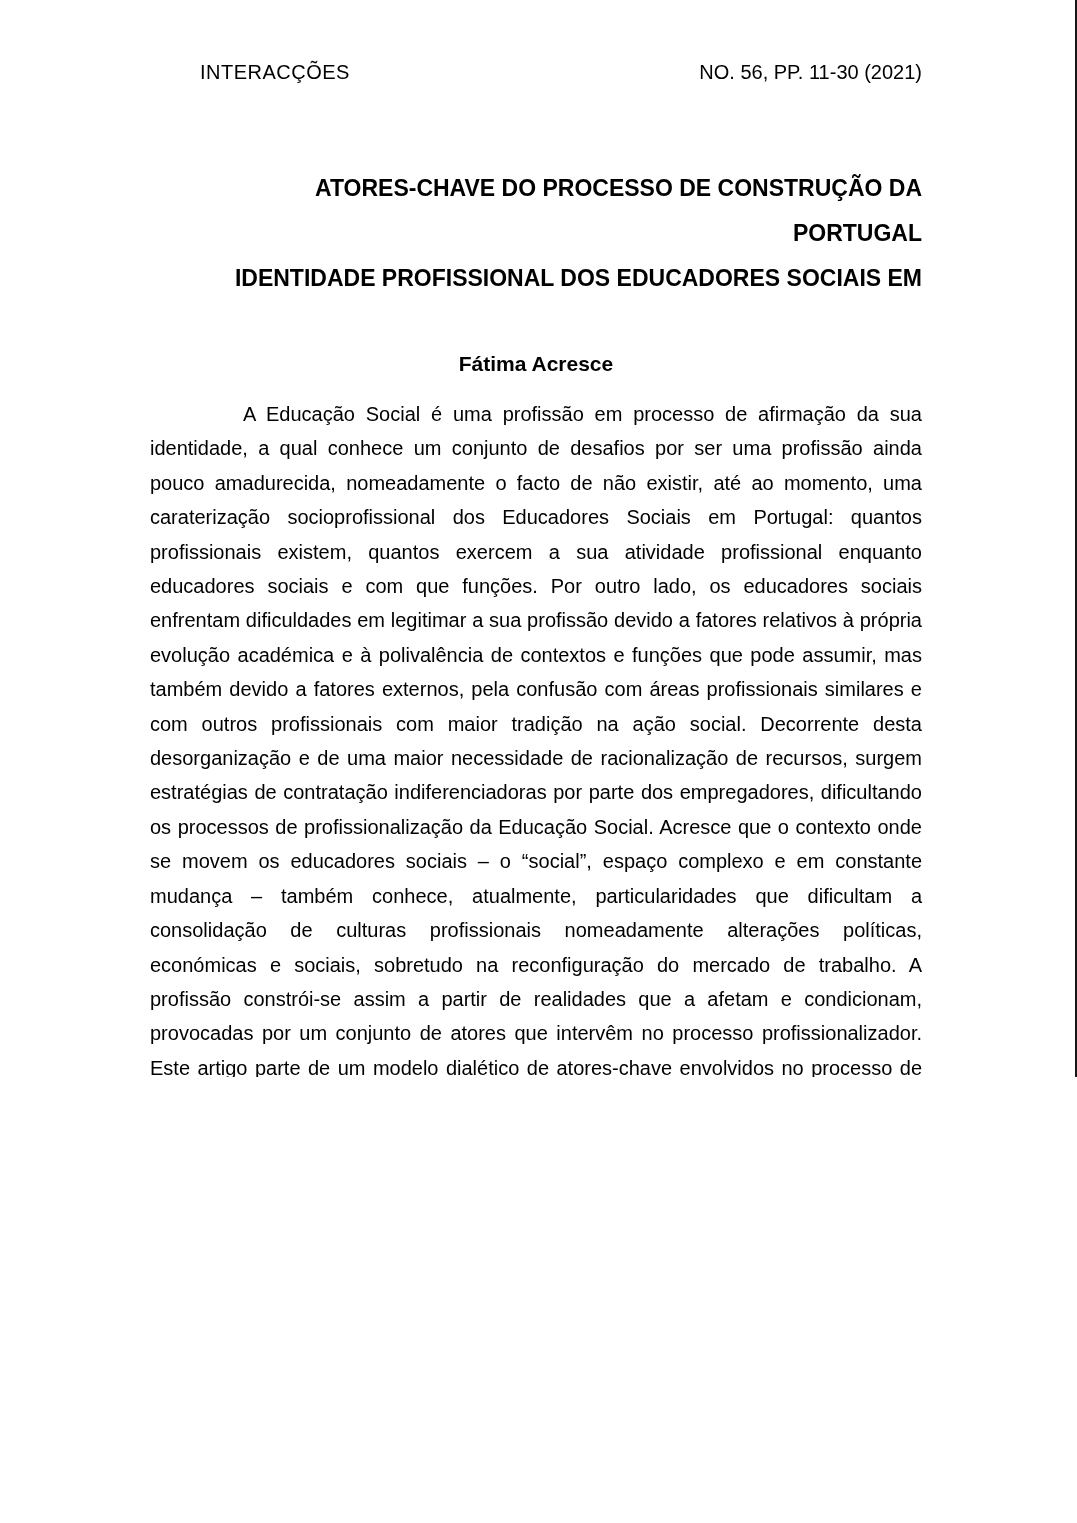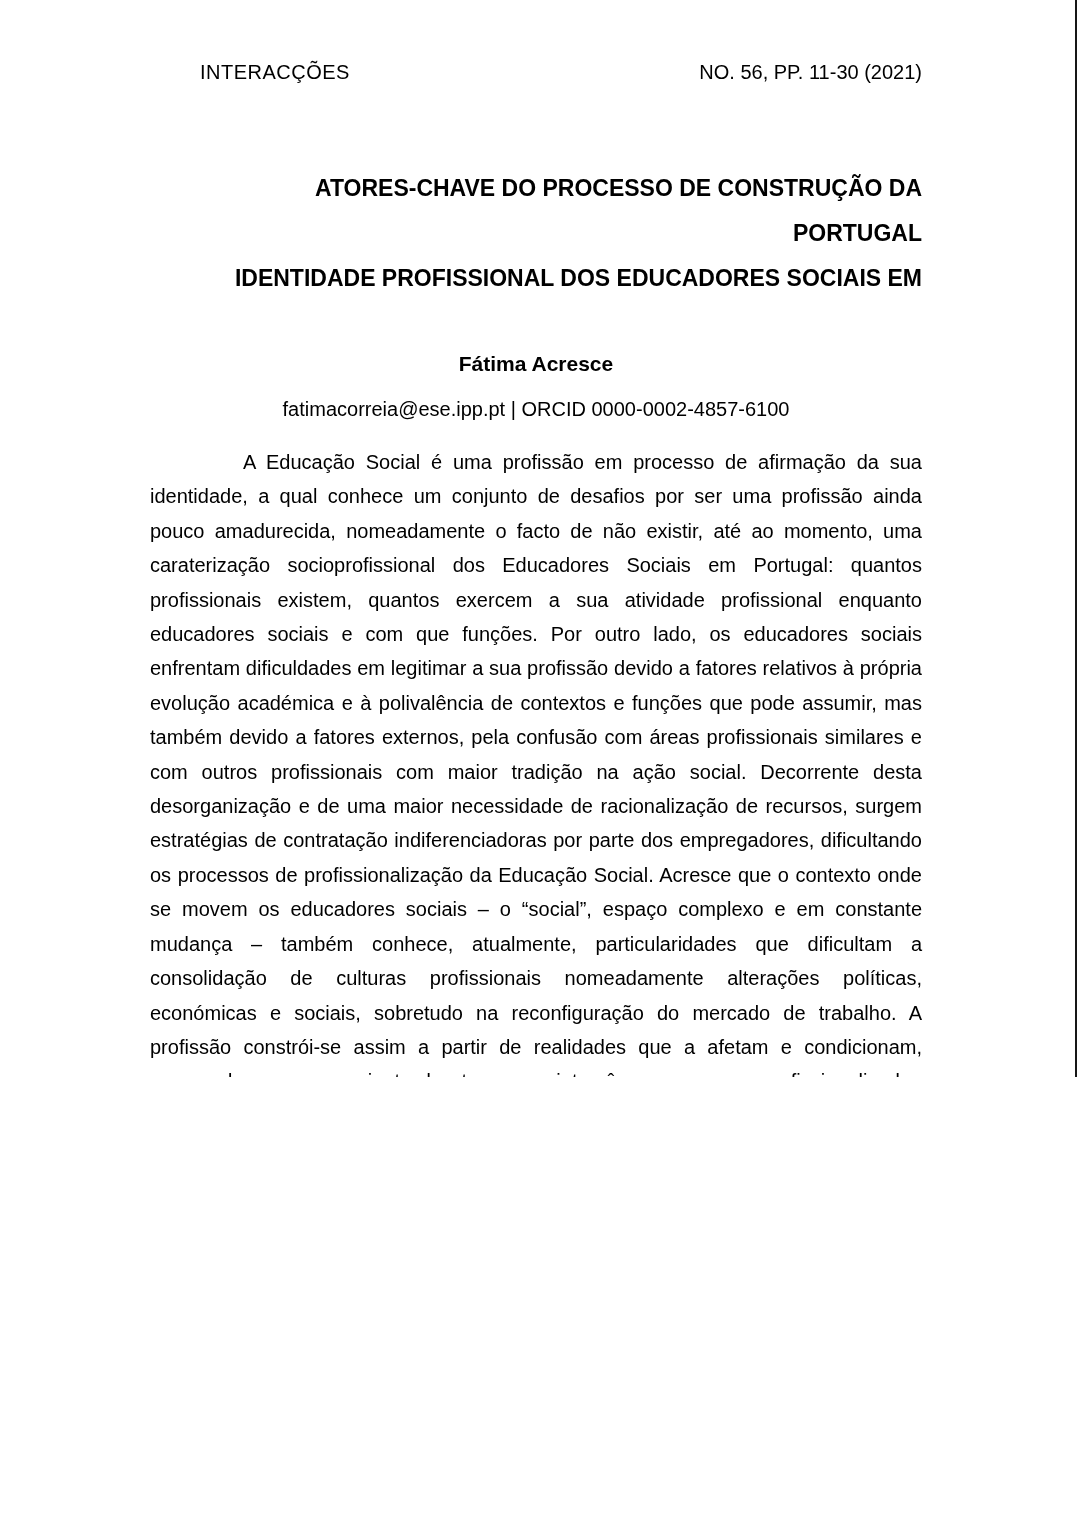--- a/index.html
+++ b/index.html
@@ -111,21 +111,20 @@
 
     <div class="article-title">
       <div>ATORES-CHAVE DO PROCESSO DE CONSTRUÇÃO DA</div>
       <div>PORTUGAL</div>
       <div>IDENTIDADE PROFISSIONAL DOS EDUCADORES SOCIAIS EM</div>
     </div>
 
     <div class="author-name">Fátima Acresce</div>
 
     <div class="affiliation-block">
-      <div>fatimacorreia@ese.ipp.pt | ORCID 0000-0002-4857-6100</div>
     </div>
 
 
     <p class="abstract-text">A Educação Social é uma profissão em processo de afirmação da sua identidade, a qual conhece um conjunto de desafios por ser uma profissão ainda pouco amadurecida, nomeadamente o facto de não existir, até ao momento, uma caraterização socioprofissional dos Educadores Sociais em Portugal: quantos profissionais existem, quantos exercem a sua atividade profissional enquanto educadores sociais e com que funções. Por outro lado, os educadores sociais enfrentam dificuldades em legitimar a sua profissão devido a fatores relativos à própria evolução académica e à polivalência de contextos e funções que pode assumir, mas também devido a fatores externos, pela confusão com áreas profissionais similares e com outros profissionais com maior tradição na ação social. Decorrente desta desorganização e de uma maior necessidade de racionalização de recursos, surgem estratégias de contratação indiferenciadoras por parte dos empregadores, dificultando os processos de profissionalização da Educação Social. Acresce que o contexto onde se movem os educadores sociais – o “social”, espaço complexo e em constante mudança – também conhece, atualmente, particularidades que dificultam a consolidação de culturas profissionais nomeadamente alterações políticas, económicas e sociais, sobretudo na reconfiguração do mercado de trabalho. A profissão constrói-se assim a partir de realidades que a afetam e condicionam, provocadas por um conjunto de atores que intervêm no processo profissionalizador. Este artigo parte de um modelo dialético de atores-chave envolvidos no processo de profissionalização dos educadores sociais definido por Saéz Carreras (2008) para dar pistas sobre a realidade da Educação Social em Portugal.</p>
 
   </div>
 
   <div class="bottom-block">
 
 

